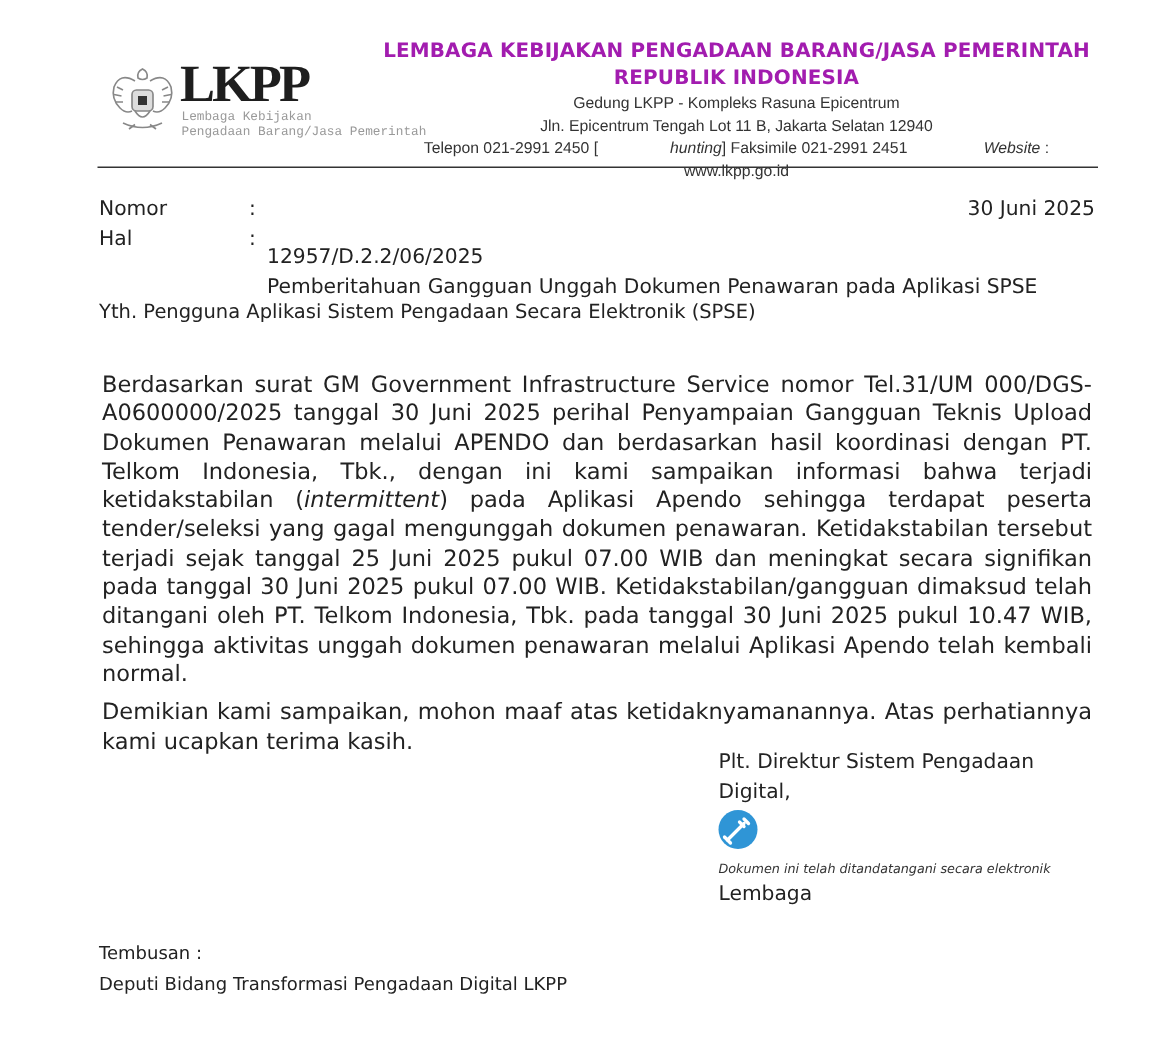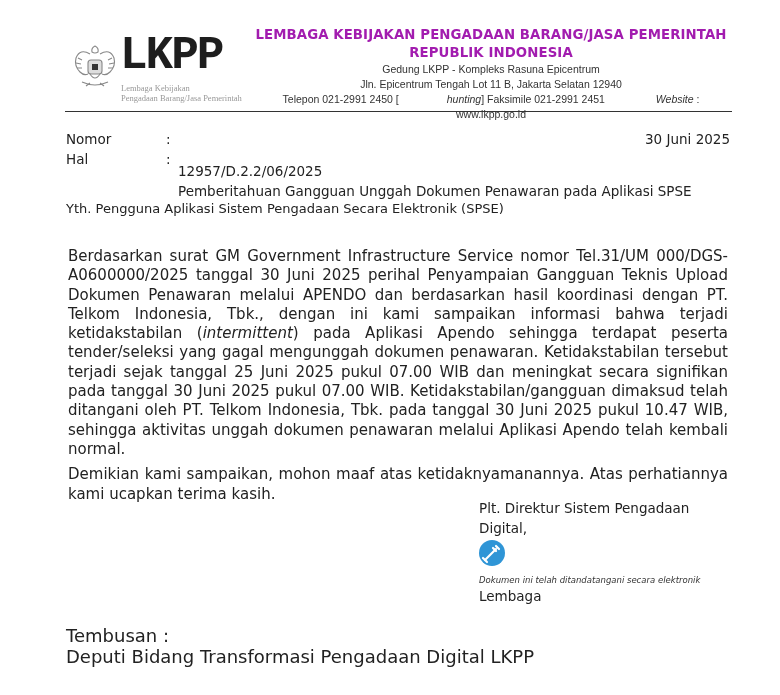--- a/index.html
+++ b/index.html
@@ -1,20 +1,20 @@
 <!DOCTYPE html>
 <html><head>
   <meta charset="utf-8">
   <style>
     html, body { margin: 0; padding: 0; background: #ffffff; }
     body { width: 780px; height: 695px; position: relative; overflow: hidden; color: #222; font-family: "DejaVu Sans", sans-serif; }
     .letterhead { position: absolute; left: 0; top: 0; width: 780px; height: 115px; }
     .emblem { position: absolute; left: 72px; top: 40px; width: 46px; height: 54px; }
-    .logo-word { position: absolute; left: 120px; top: 38px; font-family: Liberation Mono, monospace; font-weight: bold; font-size: 46px; letter-spacing: -2px; color: #1e1e1e; line-height: 36px; }
-    .logo-sub { position: absolute; left: 121px; top: 83px; font-family: Liberation Serif, serif; font-size: 8.5px; color: #999; line-height: 10px; }
+    .logo-word { position: absolute; left: 120px; top: 38px; font-family: Liberation Serif, serif; font-weight: bold; font-size: 35px; letter-spacing: -2px; color: #1e1e1e; line-height: 36px; }
+    .logo-sub { position: absolute; left: 121px; top: 73px; font-family: Liberation Mono, monospace; font-size: 8.5px; color: #999; line-height: 10px; }
     .org { position: absolute; left: 250px; top: 26px; width: 482px; text-align: center; }
     .org-title { font-family: "DejaVu Sans", sans-serif; font-weight: bold; font-size: 13.3px; line-height: 18px; color: #a21caf; letter-spacing: 0.1px; }
     .org-line { font-family: "Liberation Sans", sans-serif; font-size: 10.5px; line-height: 15px; color: #333; }
     .org-line i { font-style: italic; margin-left: 48px; }
     .rule { position: absolute; left: 65px; top: 111px; width: 667px; height: 0; border-top: 1.5px solid #333; }
 
     .meta { position: absolute; left: 66px; top: 129px; width: 664px; font-size: 13.5px; line-height: 20px; color: #222; }
     .meta-row { position: relative; height: 20px; }
     .meta-label { position: absolute; left: 0; }
     .meta-colon { position: absolute; left: 100px; }
@@ -25,21 +25,21 @@
 
     .body-text { position: absolute; left: 68px; top: 247px; width: 660px; font-size: 15px; line-height: 19.3px; text-align: justify; }
     .body-text p { margin: 0 0 6px 0; }
     .body-text i { font-style: italic; }
 
     .signature { position: absolute; left: 479px; top: 498px; width: 250px; font-size: 13.5px; line-height: 20px; }
     .sig-key { width: 26px; height: 26px; border-radius: 50%; background: #2f95d6; margin: 2px 0 0 0; position: relative; }
     .sig-note { font-size: 8.5px; font-style: italic; line-height: 12px; margin-top: 8px; color: #333; }
     .sig-name { font-size: 13.5px; line-height: 20px; }
 
-    .cc { position: absolute; left: 66px; top: 625px; font-size: 18px; line-height: 21px; }
+    .cc { position: absolute; left: 66px; top: 625px; font-size: 12px; line-height: 21px; }
   </style>
 </head>
 <body>
 
 <div class="letterhead">
   <svg class="emblem" viewBox="0 0 46 54">
     <g fill="none" stroke="#888" stroke-width="1.1">
       <path d="M23 6 q-4 2 -3 6 q3 2 6 0 q1 -4 -3 -6z"></path>
       <path d="M18 14 q-10 -6 -14 4 q-2 8 4 14 q4 4 8 2"></path>
       <path d="M28 14 q10 -6 14 4 q2 8 -4 14 q-4 4 -8 2"></path>

